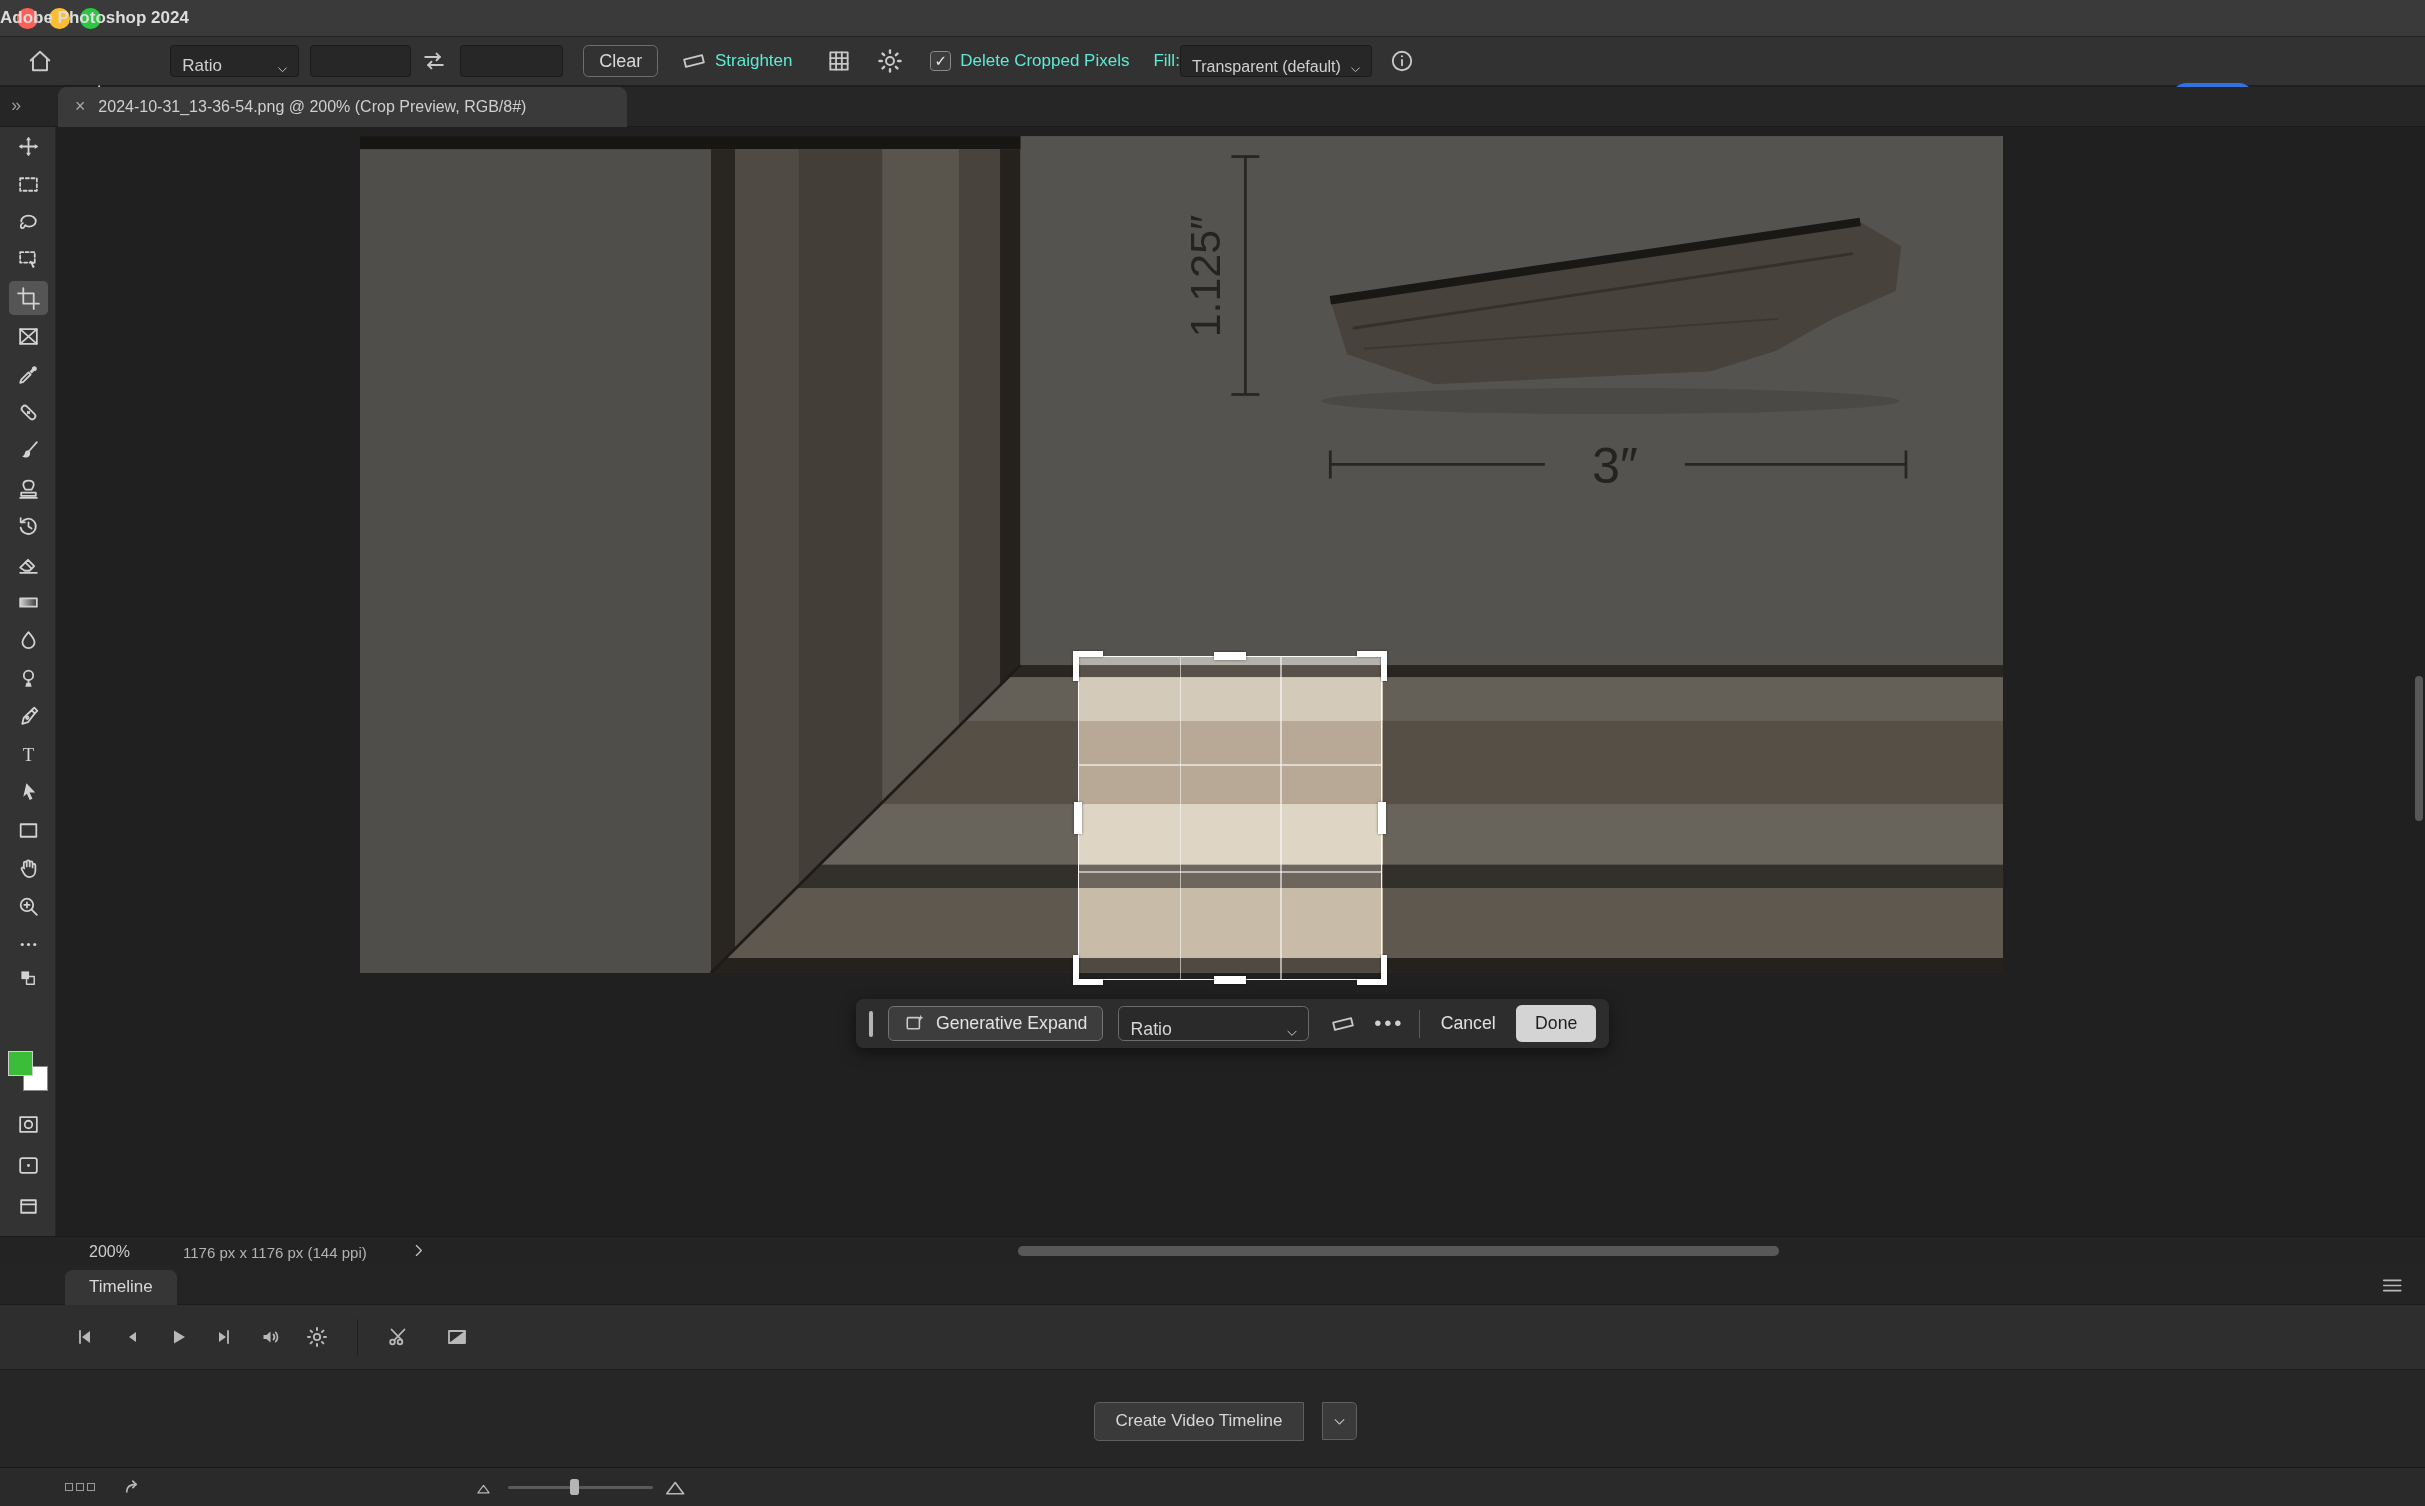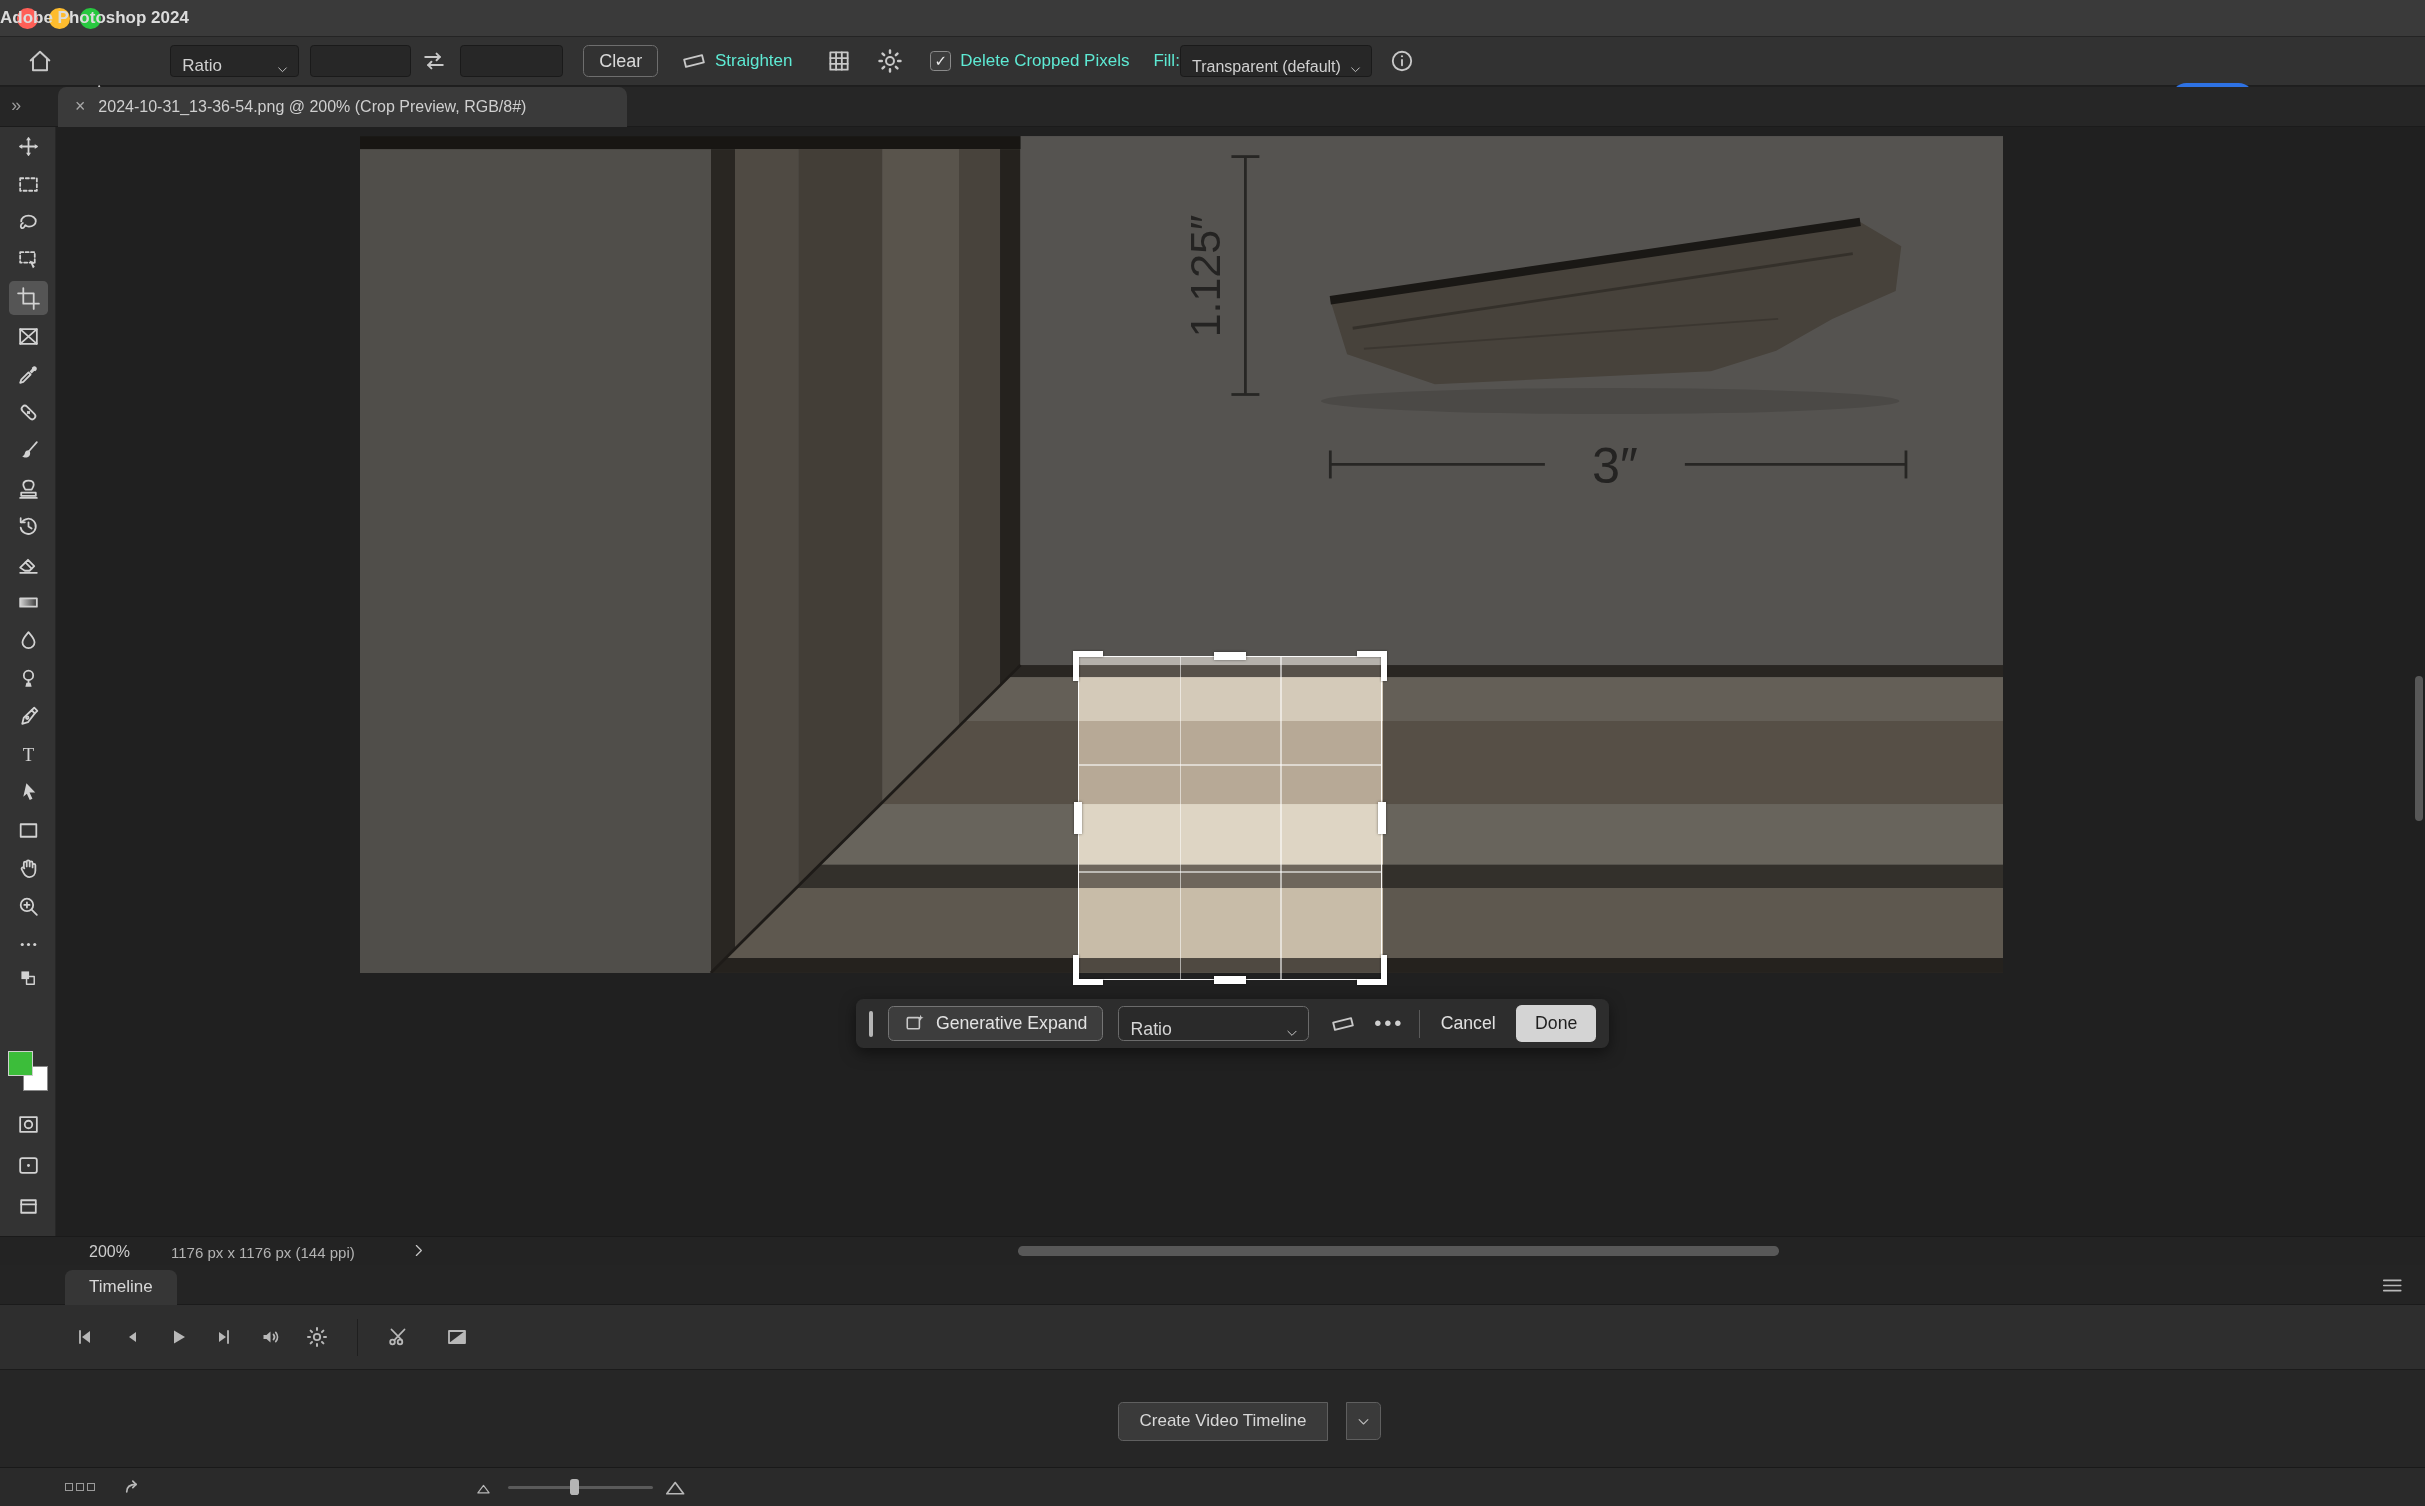--- a/index.html
+++ b/index.html
@@ -473,21 +473,21 @@
     <span style="width:0.9px;height:28px;background:#5a5a5a"></span>
     <button style="background:none;border:none;color:#e0e0e0;font-size:17.7px;padding:7.5px 5.6px">Cancel</button>
     <button style="background:#d4d4d4;border:none;border-radius:5.6px;color:#1f1f1f;font-size:17.7px;padding:8.4px 18.7px">Done</button>
   </div>
 
   <span class="abs" style="right:2.8px;top:549px;width:8.4px;height:145px;background:#585858;border-radius:4.7px"></span>
 </div>
 
 <div class="abs" style="left:0;top:1236px;width:2426px;height:29px;background:#232323;border-top:0.9px solid #1a1a1a">
   <span class="abs" style="left:89px;top:5.6px;font-size:16px;color:#cdcdcd">200%</span>
-  <span class="abs" style="left:171px;top:6.5px;font-size:15px;color:#b3b3b3">1176 px x 1176 px (144 ppi)</span>
+  <span class="abs" style="left:183px;top:6.5px;font-size:15px;color:#b3b3b3">1176 px x 1176 px (144 ppi)</span>
   <span class="abs" style="left:410px;top:4.7px">
       <svg class="s" width="17" height="17" viewBox="0 0 24 24">
         <path d="M9 5l7 7-7 7"></path>
       </svg>
     </span>
   <span class="abs" style="left:1018px;top:9.3px;width:761px;height:9.3px;background:#585858;border-radius:4.7px"></span>
 </div>
 
 <div class="abs" style="left:0;top:1265px;width:2426px;height:242px;background:#262626">
 
@@ -547,21 +547,21 @@
       </span>
     <span style="margin-left:13px">
         <svg class="p" width="24" height="24" viewBox="0 0 24 24">
           <rect x="4" y="6" width="16" height="12"></rect>
           <path d="M4 18L20 6v12z" fill="#b8b8b8" stroke="none"></path>
         </svg>
       </span>
   </div>
 
   <div class="abs" style="left:0;top:105px;width:2426px;height:96px;background:#262626">
-    <div class="abs row" style="left:1118px;top:32px;gap:18px">
+    <div class="abs row" style="left:1094px;top:32px;gap:18px">
       <button style="background:#3a3a3a;border:0.9px solid #5f5f5f;border-radius:4.7px 0 0 4.7px;color:#d8d8d8;font-size:17px;padding:8.4px 20.5px;white-space:nowrap">Create Video Timeline</button>
       <button style="background:#3a3a3a;border:0.9px solid #5f5f5f;border-radius:0 4.7px 4.7px 0;width:35px;height:38px;display:flex;align-items:center;justify-content:center">
         <svg class="p" width="15" height="15" viewBox="0 0 24 24">
             <path d="M5 9l7 7 7-7"></path>
           </svg>
       </button>
     </div>
   </div>
 
   <div class="abs" style="left:0;top:202px;width:2426px;height:40px;background:#2a2a2a;border-top:0.9px solid #191919">

